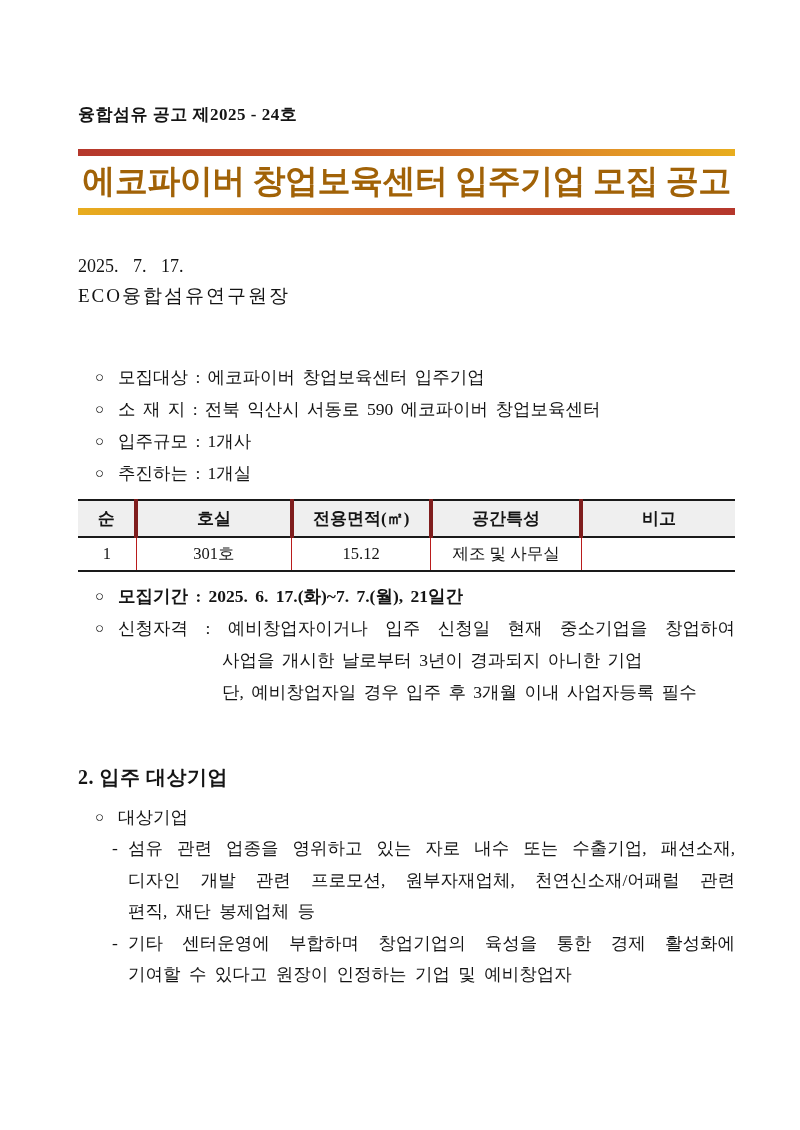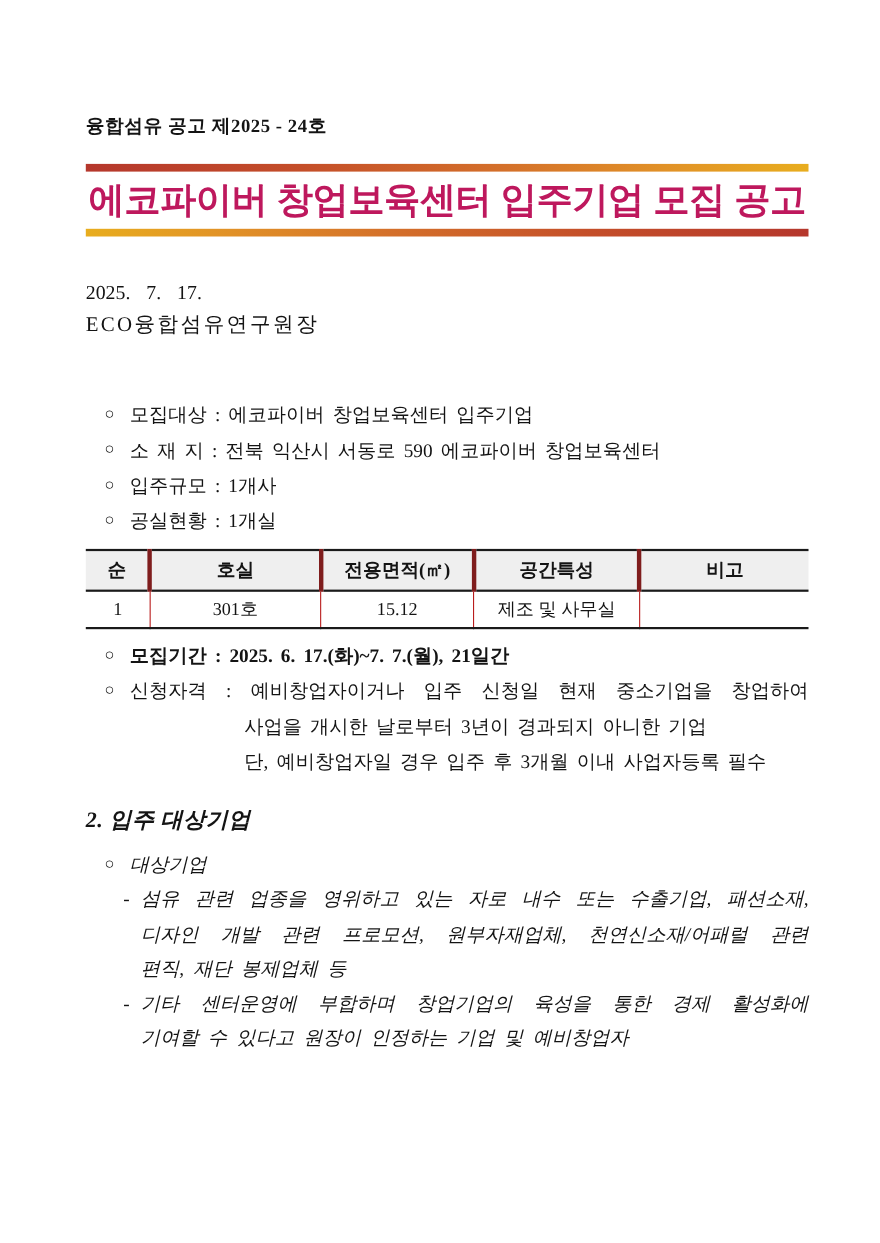--- a/index.html
+++ b/index.html
@@ -31,28 +31,28 @@
     height: 7px;
     width: 100%;
   }
   .grad-bar.top {
     background: linear-gradient(90deg, #b5372c 0%, #c44e29 30%, #d4702a 58%, #e19127 80%, #e8ad1e 100%);
   }
   .grad-bar.bottom {
     background: linear-gradient(90deg, #e8ad1e 0%, #e19127 20%, #d4702a 42%, #c44e29 70%, #b5372c 100%);
   }
   .doc-title {
-    font-family: Liberation Sans, sans-serif;
+    font-family: Liberation Serif, serif;
     font-weight: 900;
     font-size: 33px;
     line-height: 47px;
     text-align: center;
     padding: 2px 0 3px 0;
     letter-spacing: -0.5px;
-    color: #be185d;
+    color: #a16207;
   }
   .intro {
     margin-top: 18px;
     font-size: 17.5px;
     line-height: 32px;
     word-spacing: 5px;
   }
   .intro .l1 { text-indent: 17px; }
   .jlast {
     text-align: justify;
@@ -72,21 +72,21 @@
     font-size: 19px;
     letter-spacing: 2px;
   }
   .section-heading {
     font-size: 20px;
     font-weight: bold;
     line-height: 26px;
     letter-spacing: 0.5px;
   }
   .sec1 { margin-top: 50px; }
-  .sec2 { margin-top: 25px; font-style: italic; }
+  .sec2 { margin-top: 56px; }
   .item-list { margin-top: 11px; }
   .circle-item {
     display: flex;
     padding-left: 17px;
     font-size: 17.5px;
     line-height: 32px;
     word-spacing: 3px;
   }
   .circle-item .bullet {
     width: 23px;
@@ -165,21 +165,21 @@
       <div class="circle-item">
         <span class="bullet">○</span>
         <span class="txt">소 재 지 : 전북 익산시 서동로 590 에코파이버 창업보육센터</span>
       </div>
       <div class="circle-item">
         <span class="bullet">○</span>
         <span class="txt">입주규모 : 1개사</span>
       </div>
       <div class="circle-item">
         <span class="bullet">○</span>
-        <span class="txt">공실현황 : 1개실</span>
+        <span class="txt">추진하는 : 1개실</span>
       </div>
     </div>
 
     <table class="info-table">
       <colgroup>
         <col style="width:8.9%">
         <col style="width:23.6%">
         <col style="width:21.2%">
         <col style="width:22.9%">
         <col style="width:23.4%">

